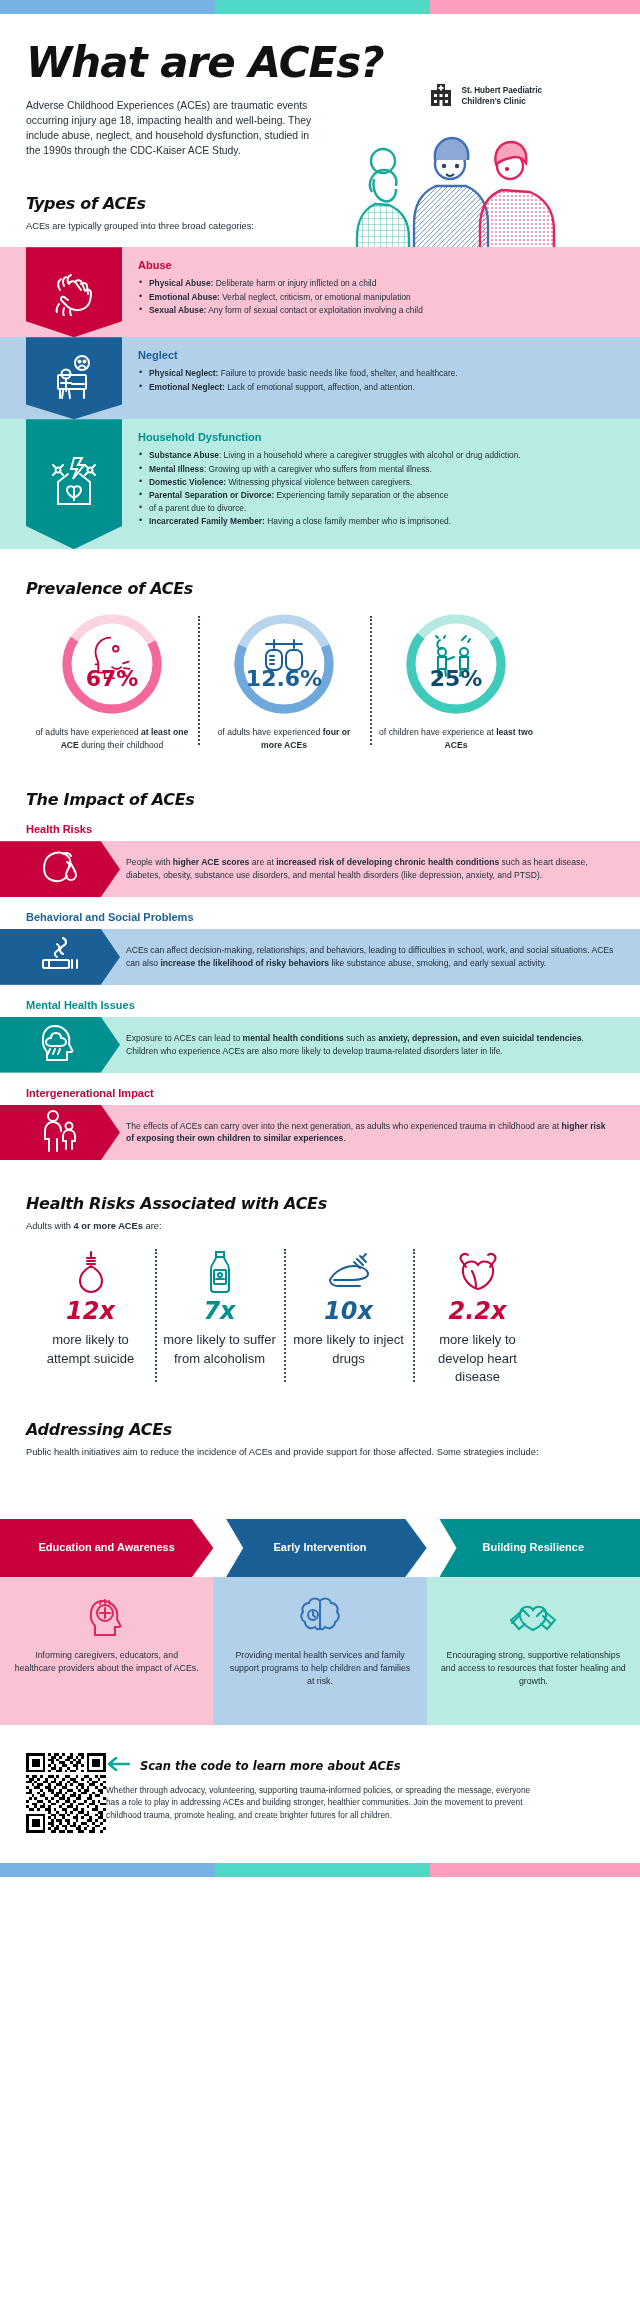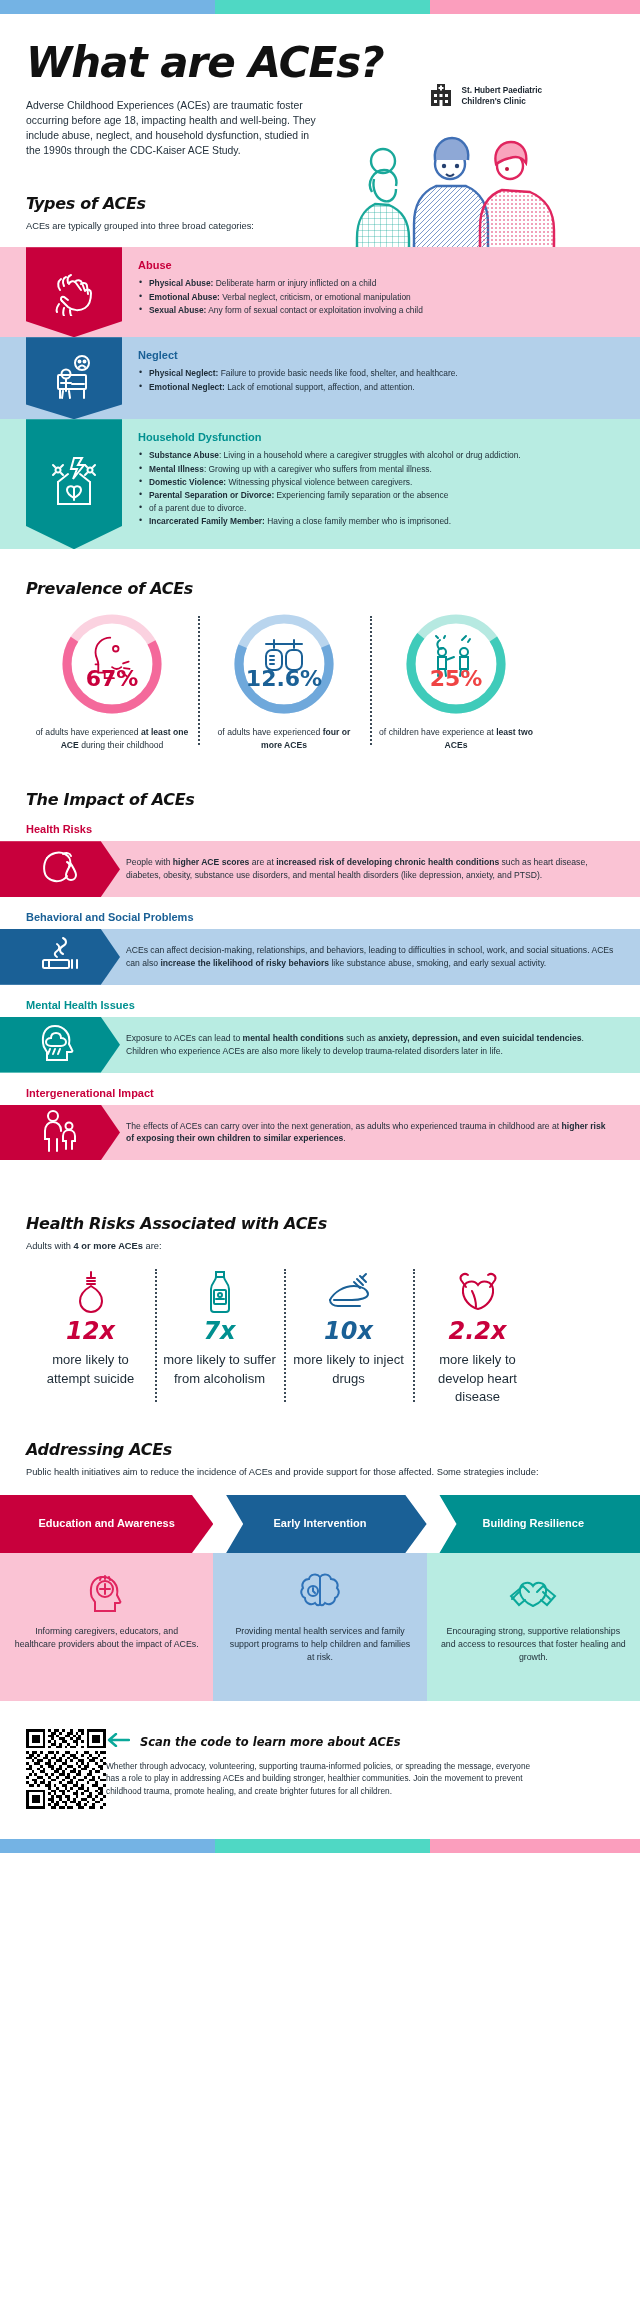--- a/index.html
+++ b/index.html
@@ -123,21 +123,21 @@
     display: flex; align-items: center; justify-content: center;
   }
   .imp-row .txt { flex: 1 1 auto; padding: 15px 26px 15px 6px; font-size: 8.6px; line-height: 1.5; }
   .imp-row .txt b { font-weight: bold; }
   .imp-pink { background: #fac3d4; } .imp-pink .icinner { background: #c8003c; }
   .imp-blue { background: #b3d0ea; } .imp-blue .icinner { background: #1a6096; }
   .imp-teal { background: #b8ece2; } .imp-teal .icinner { background: #009090; }
   .lab-pink { color: #c8003c; } .lab-blue { color: #1a6096; } .lab-teal { color: #009090; }
 
   
-  .risks { margin-top: 54px; }
+  .risks { margin-top: 34px; }
   .risk-grid { display: flex; margin-top: 16px; }
   .risk-col { flex: 1 1 0; text-align: center; position: relative; padding: 0 6px; }
   .risk-col + .risk-col:before {
     content: ""; position: absolute; left: 0; top: 0; bottom: 4px; width: 0;
     border-left: 2px dotted #3b4a57;
   }
   .risk-ic { height: 46px; display:flex; align-items:center; justify-content:center; }
   .risk-num {
     font-family: "DejaVu Sans", sans-serif; font-weight: 800; font-style: italic;
     font-size: 24px; margin-top: 2px;
@@ -145,20 +145,21 @@
   .risk-txt { font-size: 13px; line-height: 1.4; margin-top: 6px; color:#1d2b36; }
 
   
   .addr { margin-top: 34px; }
   .addr-strip { display: flex; margin-top: 16px; width: 640px; }
   .addr-col { flex: 1 1 0; position: relative; }
   .addr-head {
     height: 58px; display: flex; align-items: center; justify-content: center;
     color: #fff; font-weight: bold; font-size: 11px; text-align: center; padding: 0 12px;
     line-height: 1.25;
+    margin-top: 44px;
   }
   .addr-col.c1 .addr-head { background: #c8003c; clip-path: polygon(0 0, 90% 0, 100% 50%, 90% 100%, 0 100%); }
   .addr-col.c2 .addr-head { background: #1a6096; clip-path: polygon(0 0, 90% 0, 100% 50%, 90% 100%, 6% 100%, 14% 50%, 6% 0); }
   .addr-col.c3 .addr-head { background: #009090; clip-path: polygon(0 0, 100% 0, 100% 100%, 6% 100%, 14% 50%, 6% 0); }
   .addr-body {
     padding: 14px 14px 22px; text-align: center; font-size: 8.8px; line-height: 1.5;
     min-height: 148px;
   }
   .addr-col.c1 .addr-body { background: #fac3d4; }
   .addr-col.c2 .addr-body { background: #b3d0ea; }
@@ -182,21 +183,21 @@
 <div class="page">
 
   <div class="colorbar">
     <div class="seg seg-blue"></div>
     <div class="seg seg-teal"></div>
     <div class="seg seg-pink"></div>
   </div>
 
   <div class="pad" style="position:relative;">
     <h1 class="title">What are ACEs?</h1>
-    <p class="intro">Adverse Childhood Experiences (ACEs) are traumatic foster occurring before age 18, impacting health and well-being. They include abuse, neglect, and household dysfunction, studied in the 1990s through the CDC-Kaiser ACE Study.</p>
+    <p class="intro">Adverse Childhood Experiences (ACEs) are traumatic events occurring injury age 18, impacting health and well-being. They include abuse, neglect, and household dysfunction, studied in the 1990s through the CDC-Kaiser ACE Study.</p>
 
     <div class="logo-wrap">
       <span>
         <svg width="26" height="26" viewBox="0 0 26 26">
           <rect x="3" y="8" width="20" height="16" fill="#2b2b2b"></rect>
           <rect x="9" y="2" width="8" height="8" fill="#2b2b2b"></rect>
           <rect x="12" y="3.5" width="2" height="5" fill="#fff"></rect>
           <rect x="10.5" y="5" width="5" height="2" fill="#fff"></rect>
           <rect x="6" y="12" width="3" height="3" fill="#fff"></rect>
           <rect x="11.5" y="12" width="3" height="3" fill="#fff"></rect>
@@ -391,21 +392,21 @@
             <circle cx="52" cy="52" r="45" fill="none" stroke="#3fcbba" stroke-width="9" stroke-dasharray="198 283" stroke-dashoffset="-44" transform="rotate(-90 52 52)" stroke-linecap="butt"></circle>
             <g fill="none" stroke="#009090" stroke-width="2" stroke-linecap="round" transform="translate(28,24)">
               <circle cx="10" cy="16" r="4"></circle>
               <path d="M6 21h8v12H6zM7 33l-1 7M13 33l1 7M14 24l8-3"></path>
               <circle cx="32" cy="16" r="4"></circle>
               <path d="M28 21h8v12h-8zM29 33l-1 7M35 33l1 7"></path>
               <path d="M8 4q-4 3-2 7 1 3 5 1M6 2l-2-2M12 2l1-2"></path>
               <path d="M30 4l4-4M36 6l2-3"></path>
             </g>
           </svg>
-          <div class="pct" style="color:#ef4444">25%</div>
+          <div class="pct" style="color:#0c4a6e">25%</div>
         </div>
         <div class="donut-cap">
           <span>of children have experience at </span><b>least two ACEs</b>
         </div>
       </div>
     </div>
   </div>
 
   <div class="impact">
     <div class="pad">

